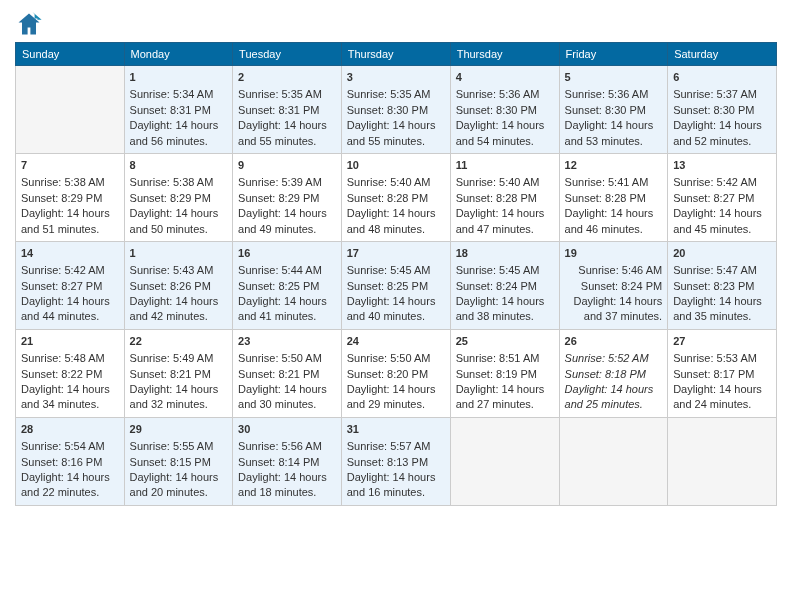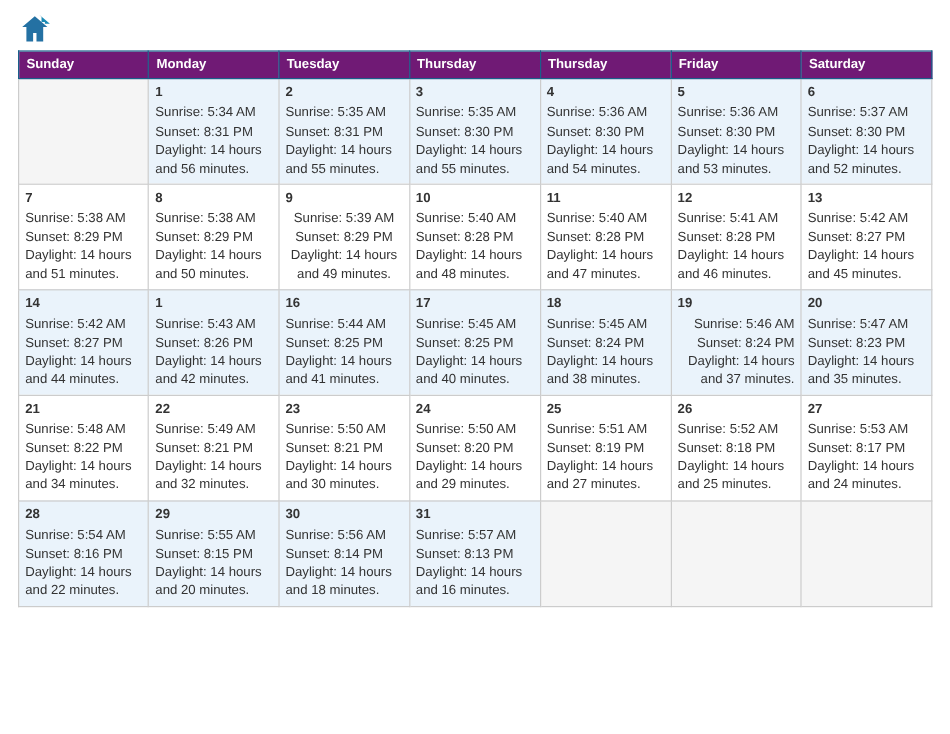--- a/index.html
+++ b/index.html
@@ -47,26 +47,26 @@
     .subtitle {
       font-size: 14px;
       color: #333;
     }
     table {
       width: 100%;
       border-collapse: collapse;
       font-size: 10px;
     }
     thead tr th {
-      background-color: #701a75;
+      background-color: #0369a1;
       color: #fff;
       text-align: left;
       padding: 5px 6px;
       font-size: 11px;
-      font-weight: bold;
+      font-weight: normal;
       border: 1px solid #1a5f8a;
     }
     tbody tr td {
       border: 1px solid #ccc;
       vertical-align: top;
       padding: 4px 5px;
       height: 78px;
       width: 113px;
       color: #333;
       line-height: 1.4;
@@ -180,21 +180,21 @@
           </td>
           <td>
             <span class="day-number">8</span>
             <div class="cell-content" style="white-space: pre-line;">Sunrise: 5:38 AM
 Sunset: 8:29 PM
 Daylight: 14 hours
 and 50 minutes.</div>
           </td>
           <td>
             <span class="day-number">9</span>
-            <div class="cell-content" style="white-space: pre-line; text-align: center;">Sunrise: 5:39 AM
+            <div class="cell-content" style="white-space: pre-line;">Sunrise: 5:39 AM
 Sunset: 8:29 PM
 Daylight: 14 hours
 and 49 minutes.</div>
           </td>
           <td>
             <span class="day-number">10</span>
             <div class="cell-content" style="white-space: pre-line;">Sunrise: 5:40 AM
 Sunset: 8:28 PM
 Daylight: 14 hours
 and 48 minutes.</div>
@@ -296,28 +296,28 @@
           </td>
           <td>
             <span class="day-number">24</span>
             <div class="cell-content" style="white-space: pre-line;">Sunrise: 5:50 AM
 Sunset: 8:20 PM
 Daylight: 14 hours
 and 29 minutes.</div>
           </td>
           <td>
             <span class="day-number">25</span>
-            <div class="cell-content" style="white-space: pre-line;">Sunrise: 5:51 AM
+            <div class="cell-content" style="white-space: pre-line;">Sunrise: 8:51 AM
 Sunset: 8:19 PM
 Daylight: 14 hours
 and 27 minutes.</div>
           </td>
           <td>
             <span class="day-number">26</span>
-            <div class="cell-content" style="white-space: pre-line;">Sunrise: 5:52 AM
+            <div class="cell-content" style="white-space: pre-line; font-style: italic;">Sunrise: 5:52 AM
 Sunset: 8:18 PM
 Daylight: 14 hours
 and 25 minutes.</div>
           </td>
           <td>
             <span class="day-number">27</span>
             <div class="cell-content" style="white-space: pre-line;">Sunrise: 5:53 AM
 Sunset: 8:17 PM
 Daylight: 14 hours
 and 24 minutes.</div>

